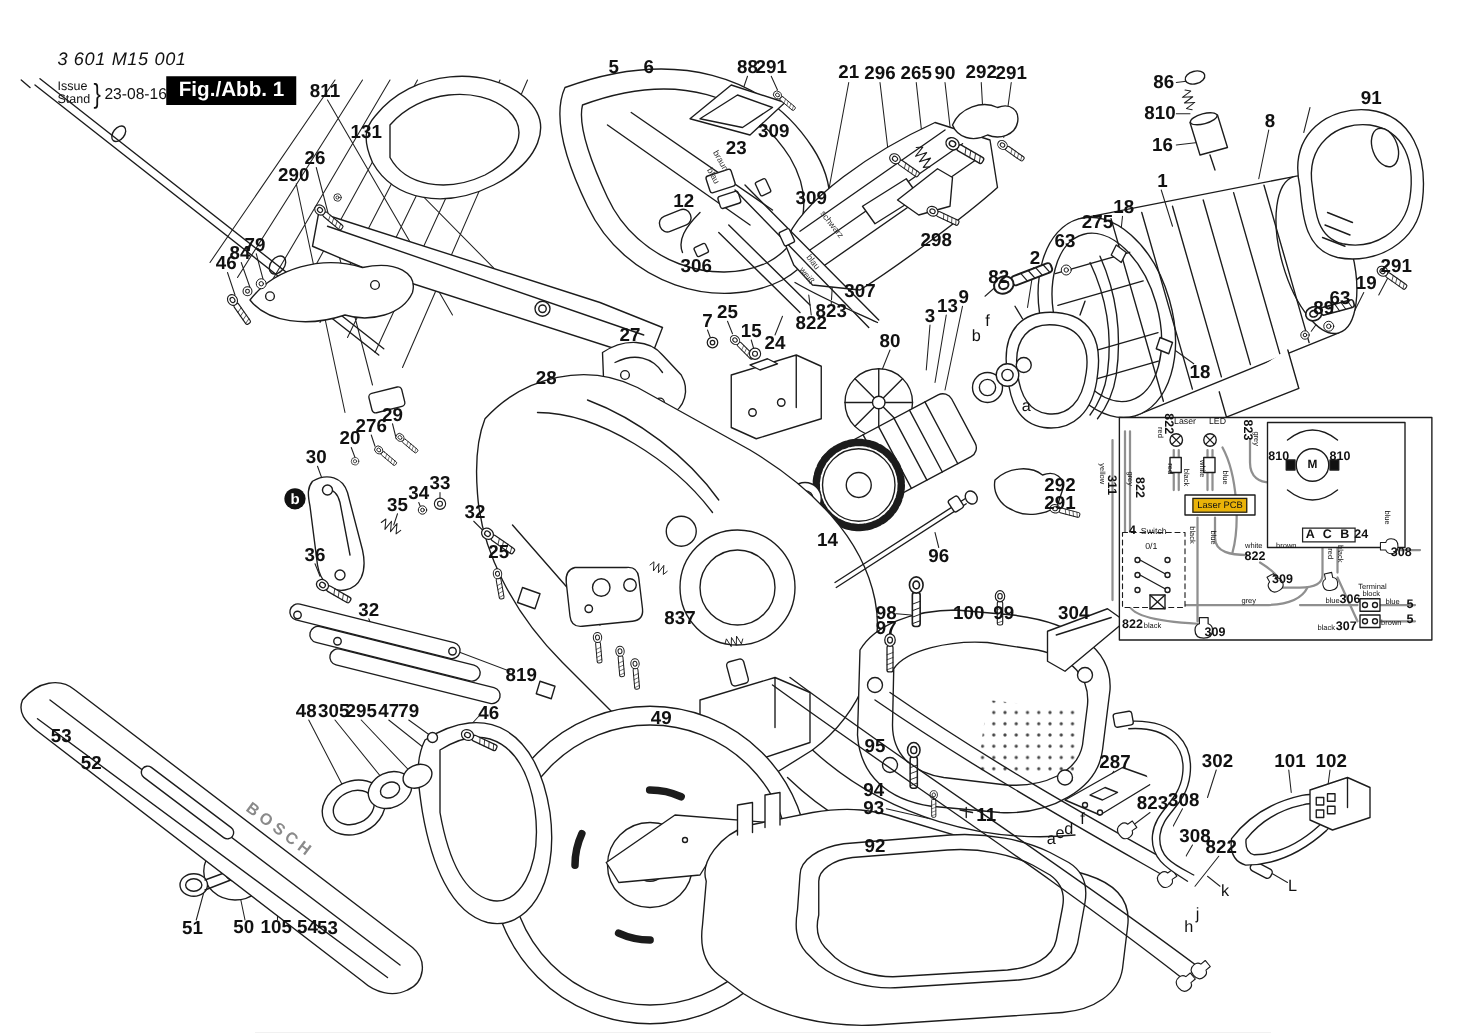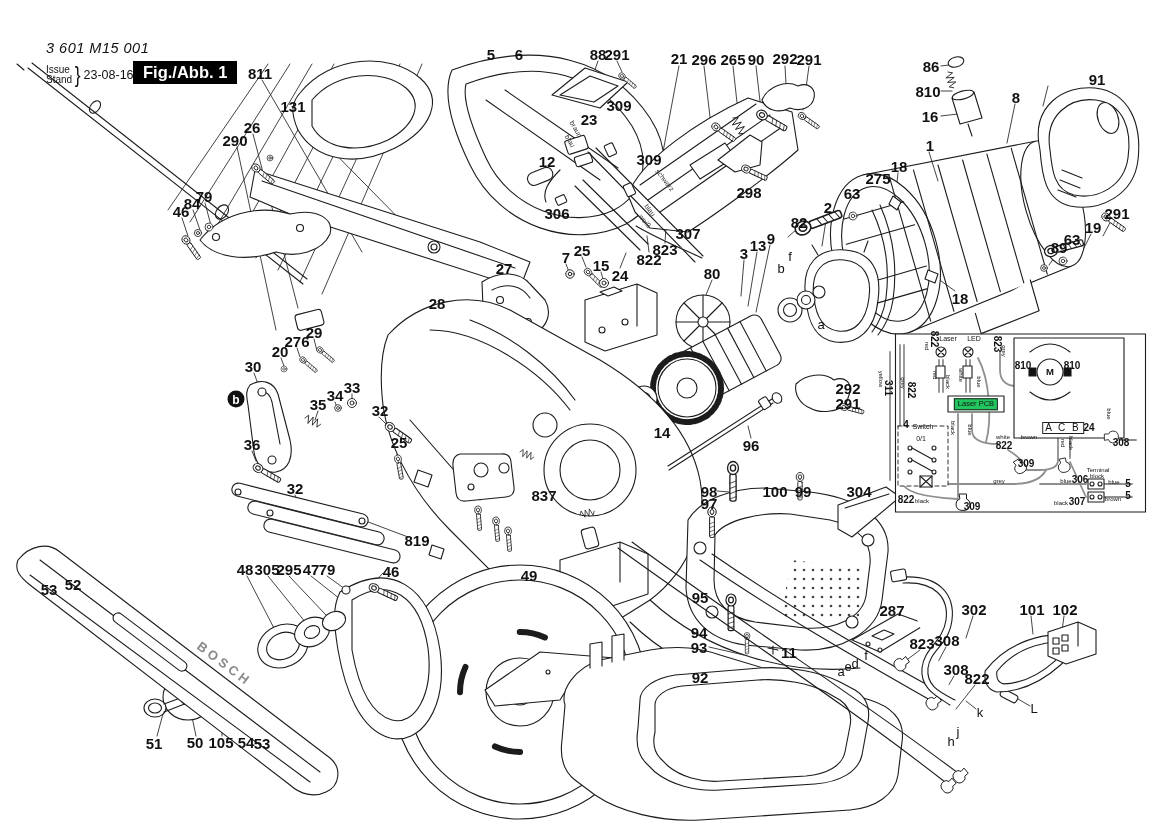--- a/index.html
+++ b/index.html
@@ -7,22 +7,22 @@
          font-family:"Liberation Sans","DejaVu Sans",sans-serif;color:#111;}
   .art{position:absolute;left:0;top:0;}
   .lbl{position:absolute;transform:translate(-50%,-50%);white-space:nowrap;line-height:1;color:#111;}
   .pn{font-size:15px;font-weight:bold;}
   .ltr{font-size:13px;}
   .w{font-size:10px;font-weight:bold;}
   .m{font-size:9.5px;font-weight:bold;}
   .wt{font-size:7px;}
   .w6{font-size:6px;}
   .de{font-size:7px;color:#333;}
-  .pcb{font-size:7.5px;border:1px solid #222;background:#22c55e;padding:1px 3px;}
-  .acb{font-size:10px;font-weight:normal;letter-spacing:2px;border:1px solid #222;background:#fff;padding:0 2px;}
+  .pcb{font-size:7.5px;border:1px solid #222;background:#eab308;padding:1px 3px;}
+  .acb{font-size:10px;font-weight:bold;letter-spacing:2px;border:1px solid #222;background:#fff;padding:0 2px;}
   .badge{font-size:12px;font-weight:bold;color:#fff;background:#111;border-radius:50%;
          width:17px;height:17px;display:flex;align-items:center;justify-content:center;}
   .tb{position:absolute;left:46px;top:40px;}
   .tb .pnum{font-size:14.5px;letter-spacing:0.5px;font-style:italic;}
   .issue-row{display:flex;align-items:center;margin-top:6px;}
   .issue-words{font-size:10px;line-height:10px;}
   .brace{font-size:22px;font-weight:200;margin:0 2px;transform:scaleX(.8);}
   .idate{font-size:12.5px;}
   .figbox{position:absolute;left:133px;top:61px;background:#000;color:#fff;
           font-size:16.5px;font-weight:bold;padding:2px 10px;}
@@ -533,21 +533,21 @@
       <div class="lbl pn" style="left: 252px; top: 444px;">36</div>
       <div class="lbl pn" style="left: 399px; top: 442px;">25</div>
       <div class="lbl pn" style="left: 295px; top: 488px;">32</div>
       <div class="lbl pn" style="left: 848px; top: 388px;">292</div>
       <div class="lbl pn" style="left: 848px; top: 403px;">291</div>
       <div class="lbl pn" style="left: 662px; top: 432px;">14</div>
       <div class="lbl pn" style="left: 751px; top: 445px;">96</div>
       <div class="lbl pn" style="left: 417px; top: 540px;">819</div>
       <div class="lbl pn" style="left: 544px; top: 495px;">837</div>
       <div class="lbl pn" style="left: 49px; top: 589px;">53</div>
-      <div class="lbl pn" style="left: 73px; top: 584px;">52</div>
+      <div class="lbl pn" style="left: 73px; top: 611px;">52</div>
       <div class="lbl pn" style="left: 245px; top: 569px;">48</div>
       <div class="lbl pn" style="left: 267px; top: 569px;">305</div>
       <div class="lbl pn" style="left: 289px; top: 569px;">295</div>
       <div class="lbl pn" style="left: 311px; top: 569px;">47</div>
       <div class="lbl pn" style="left: 327px; top: 569px;">79</div>
       <div class="lbl pn" style="left: 391px; top: 571px;">46</div>
       <div class="lbl pn" style="left: 529px; top: 575px;">49</div>
       <div class="lbl pn" style="left: 154px; top: 743px;">51</div>
       <div class="lbl pn" style="left: 195px; top: 742px;">50</div>
       <div class="lbl pn" style="left: 221px; top: 742px;">105</div>

